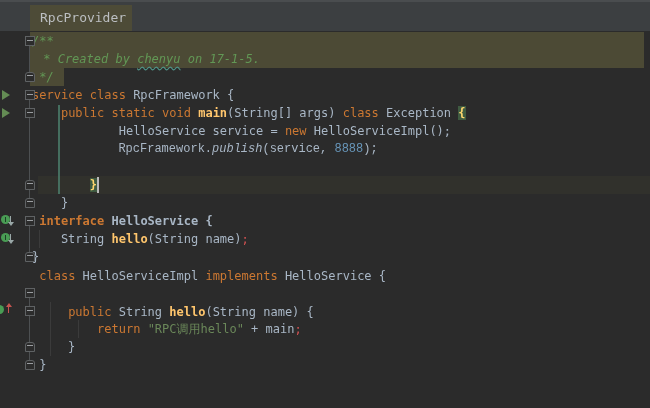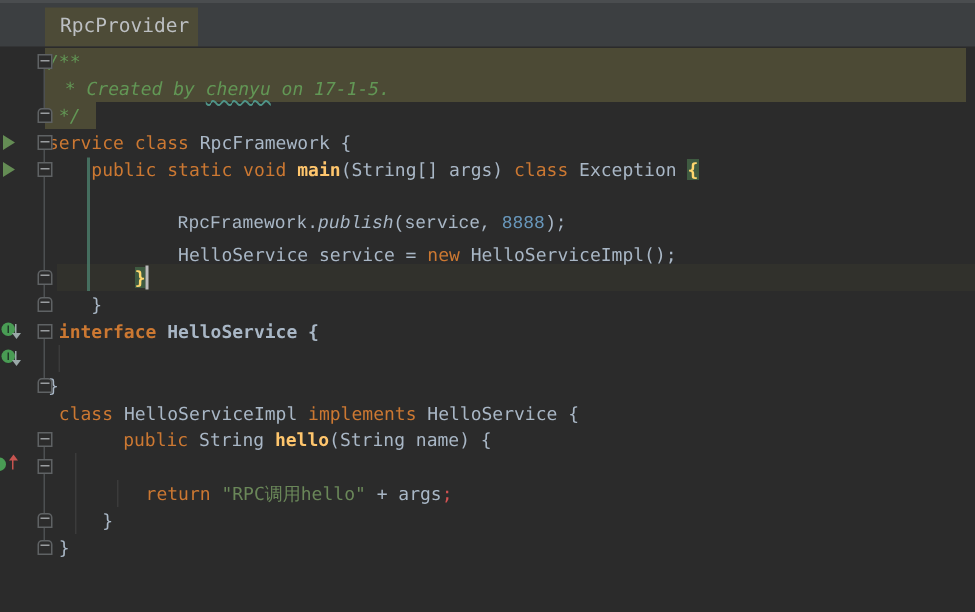--- a/index.html
+++ b/index.html
@@ -83,31 +83,32 @@
   <div class="indent-guide" style="left:78px;top:289px;height:18px;"></div>
 <div class="caret-line" style="top: 145px;"></div>
     <div class="sel-rect" style="left: 30px; width: 614px; top: 1px;"></div>
     <div class="sel-rect" style="left: 30px; width: 614px; top: 19px;"></div>
     <div class="sel-rect" style="left: 30px; width: 33.6828px; top: 37px;"></div>
     <div class="code-line" style="top: 1px;"><span class="tk-doc">/**</span></div>
     <div class="code-line" style="top: 19px; padding-left: 36px;"><span class="tk-doc"> * Created by </span><span class="tk-docu">chenyu</span><span class="tk-doc"> on 17-1-5.</span></div>
     <div class="code-line" style="top: 37px;"><span class="tk-doc"> */</span></div>
     <div class="code-line" style="top: 55px;"><span class="tk-kw">service class</span><span class="tk-d"> RpcFramework {</span></div>
     <div class="code-line" style="top: 73px;"><span class="tk-d">    </span><span class="tk-kw">public static void</span><span class="tk-d"> </span><span class="tk-m">main</span><span class="tk-d">(String[] args) </span><span class="tk-kw">class</span><span class="tk-d"> Exception </span><span class="tk-bh">{</span></div>
-    <div class="code-line" style="top: 91px; margin-top: 39px;"><span class="tk-d">            HelloService service = </span><span class="tk-kw">new</span><span class="tk-d"> HelloServiceImpl();</span></div>
+    <div class="code-line" style="top: 91px;"><span class="tk-d">            HelloService service = </span><span class="tk-kw">new</span><span class="tk-d"> HelloServiceImpl();</span></div>
     <div class="code-line" style="top: 109px; font-family: Liberation Mono, monospace;"><span class="tk-d">            RpcFramework.</span><span class="tk-it">publish</span><span class="tk-d">(service, </span><span class="tk-num">8888</span><span class="tk-d">);</span></div>
     <div class="code-line" style="top: 127px;"></div>
     <div class="code-line" style="top: 145px;"><span class="tk-d">        </span><span class="tk-bh">}</span></div>
     <div class="code-line" style="top: 163px;"><span class="tk-d">    }</span></div>
     <div class="code-line" style="top: 181px; font-weight: bold;"><span class="tk-d"> </span><span class="tk-kw">interface</span><span class="tk-d"> HelloService {</span></div>
+    <div class="code-line" style="top: 199px;"><span class="tk-d">    String </span><span class="tk-m">hello</span><span class="tk-d">(String name)</span><span class="tk-err">;</span></div>
     <div class="code-line" style="top: 217px;"><span class="tk-d">}</span></div>
     <div class="code-line" style="top: 235px;"></div>
     <div class="code-line" style="top: 236px;"><span class="tk-d"> </span><span class="tk-kw">class</span><span class="tk-d"> HelloServiceImpl </span><span class="tk-kw">implements</span><span class="tk-d"> HelloService {</span></div>
-    <div class="code-line" style="top: 253px; margin-left: 14px;"><span class="tk-d">     </span><span class="tk-kw">public</span><span class="tk-d"> String </span><span class="tk-m">hello</span><span class="tk-d">(String name) {</span></div>
-    <div class="code-line" style="top: 289px;"><span class="tk-d">         </span><span class="tk-kw">return</span><span class="tk-d"> </span><span class="tk-str">"RPC调用hello"</span><span class="tk-d"> + args</span><span class="tk-err">;</span></div>
+    <div class="code-line" style="top: 272px;"><span class="tk-d">     </span><span class="tk-kw">public</span><span class="tk-d"> String </span><span class="tk-m">hello</span><span class="tk-d">(String name) {</span></div>
+    <div class="code-line" style="top: 289px;"><span class="tk-d">         </span><span class="tk-kw">return</span><span class="tk-d"> </span><span class="tk-str">"RPC调用hello"</span><span class="tk-d"> + main</span><span class="tk-err">;</span></div>
     <div class="code-line" style="top: 307px;"><span class="tk-d">     }</span></div>
     <div class="code-line" style="top: 325px;"><span class="tk-d"> }</span></div>
     <div class="fold-line" style="top: 10px; height: 36px;"></div>
     <div class="fold-line" style="top: 64px; height: 108px;"></div>
     <div class="fold-line" style="top: 190px; height: 36px;"></div>
     <div class="fold-line" style="top: 262px; height: 72px;"></div>
     <div class="fold fold-start" style="top: 5px;"></div>
     <div class="fold fold-start" style="top: 59px;"></div>
     <div class="fold fold-start" style="top: 77px;"></div>
     <div class="fold fold-start" style="top: 185px;"></div>

